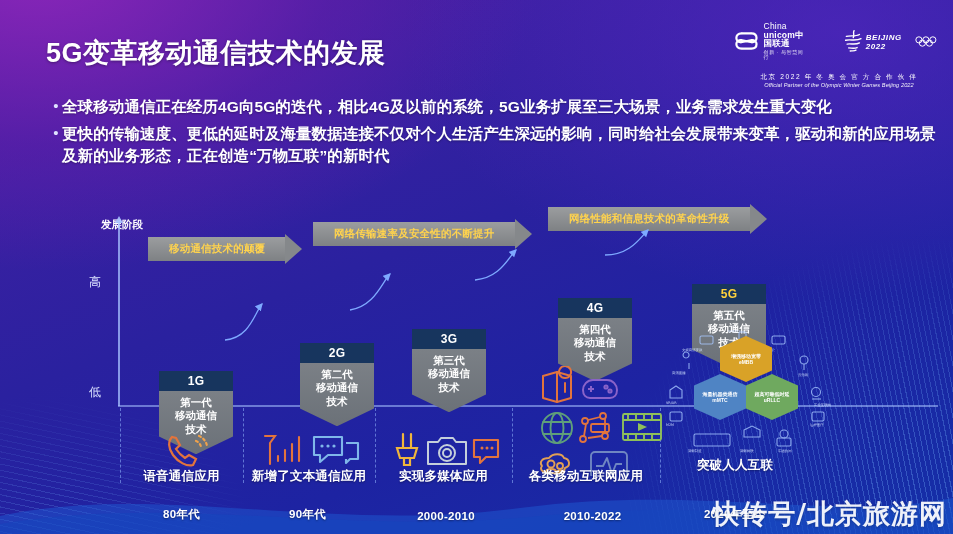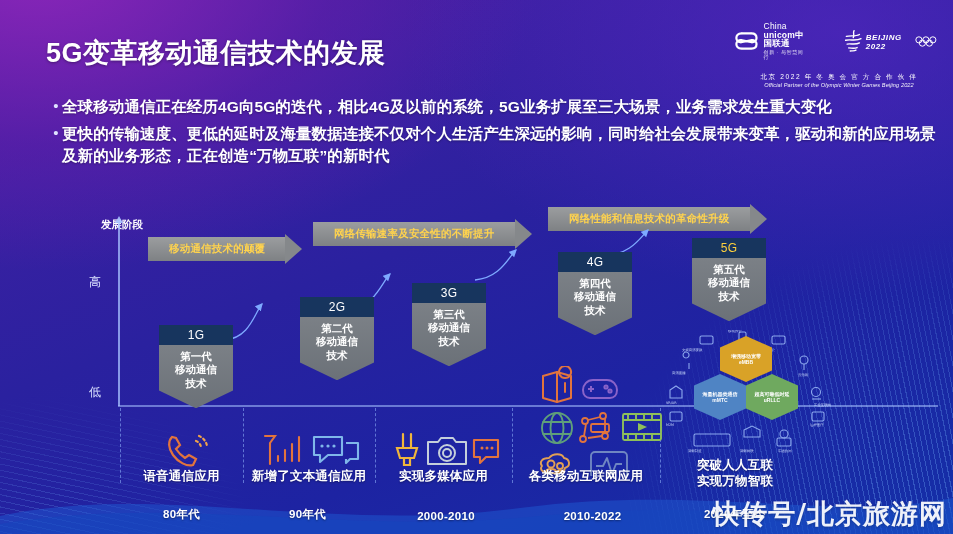--- a/index.html
+++ b/index.html
@@ -77,21 +77,21 @@
 
   
   .arrow{position:absolute;height:24px;display:flex;align-items:center;}
   .arrow .body{height:24px;background:linear-gradient(180deg,#9b9d9f,#7e8184);display:flex;align-items:center;padding:0 21px;}
   .arrow .head{width:0;height:0;border-top:15px solid transparent;border-bottom:15px solid transparent;border-left:17px solid #85888b;margin-left:-1px;margin-top:0;}
   .arrow span{font-size:10.5px;font-weight:bold;color:#ffd34d;white-space:nowrap;letter-spacing:.2px;}
 
   
   .gen{position:absolute;width:74px;}
   .gen .head{height:20px;background:#17355e;display:flex;align-items:center;justify-content:center;
-             color:#fff;font-size:12px;font-weight:normal;letter-spacing:.3px;}
+             color:#fff;font-size:12px;font-weight:bold;letter-spacing:.3px;margin-top:46px;}
   .gen.g5 .head span{color:#ffd23c;}
   .gen .bodyc{background:linear-gradient(180deg,#7b8086,#6b7178);
     color:#fff;font-size:10.5px;font-weight:bold;line-height:1.28;text-align:center;
     padding:5px 2px 7px;
     clip-path:polygon(0 0,100% 0,100% 72%,50% 100%,0 72%);
     padding-bottom:18px;}
 
   
   .conn{position:absolute;pointer-events:none;}
 
@@ -440,21 +440,20 @@
       </div>
     </div>
   </div>
 
   <div class="applabel" style="left:120px;top:468px;width:123px;">语音通信应用</div>
   <div class="applabel" style="left:243px;top:468px;width:132px;">新增了文本通信应用</div>
   <div class="applabel" style="left:512px;top:468px;width:148px;">各类移动互联网应用</div>
   <div class="applabel" style="left:375px;top:468px;width:137px;">实现多媒体应用</div>
   <div class="applabel" style="left:660px;top:457px;width:150px;">
     <div>突破人人互联</div>
-    <div>实现万物智联</div>
   </div>
 
   <div class="tl" style="left:139px;width:85px;text-align:center;">80年代</div>
   <div class="tl" style="left:265px;width:85px;text-align:center;">90年代</div>
   <div class="tl" style="left:396px;width:100px;text-align:center;">2000-2010</div>
   <div class="tl" style="left:540px;width:105px;text-align:center;">2010-2022</div>
   <div class="tl" style="left:680px;width:110px;text-align:center;">2020年至今</div>
 
   <div class="wm">快传号/北京旅游网</div>
 

